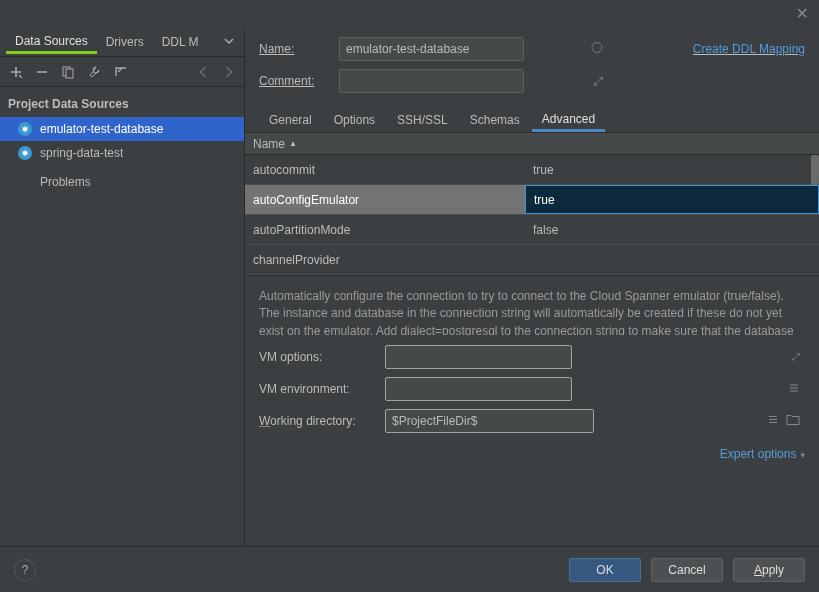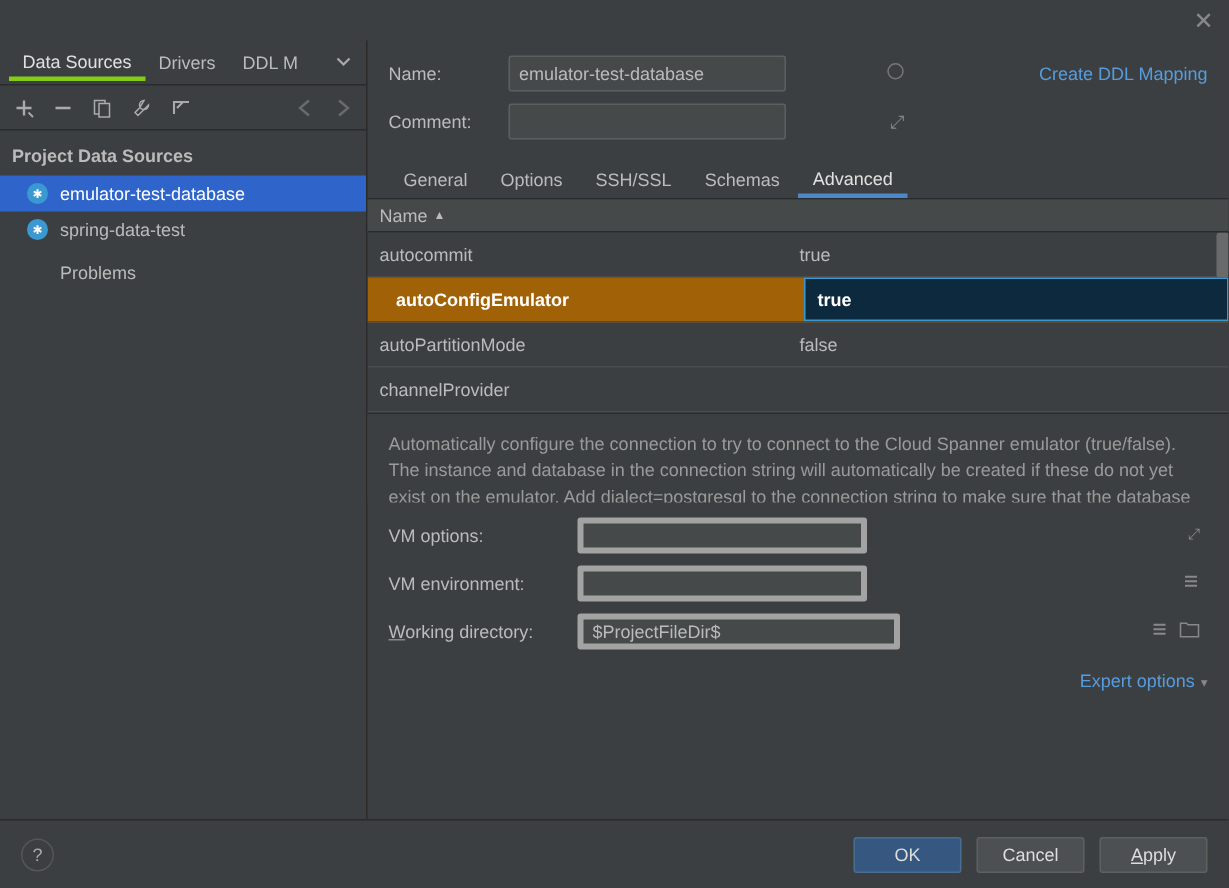--- a/index.html
+++ b/index.html
@@ -26,51 +26,51 @@
   .section-title { padding:10px 8px 6px 8px; color:#bbbbbb; font-weight:bold; }
   .tree { flex:1; }
   .tree-row { display:flex; align-items:center; gap:8px; padding:4px 10px 4px 18px; cursor:pointer; height:24px; }
   .tree-row .node-ico { width:14px; height:14px; border-radius:50%; background:#3b99d1; display:flex; align-items:center; justify-content:center; }
   .tree-row .snow { color:#fff; font-size:8px; }
   .tree-row.selected { background:#2f65ca; color:#fff; }
   .problems { padding:10px 10px 10px 40px; color:#bbbbbb; }
 
   
   .right { flex:1; display:flex; flex-direction:column; min-width:0; }
-  .form { padding:10px 14px 6px 14px; }
+  .form { padding:10px 14px 6px 14px;text-decoration:underline; }
   .form-row { display:flex; align-items:center; gap:10px; margin-bottom:8px; }
   .form-label { width:70px; color:#bbb; }
   .text-input { flex:1; background:#45494a; border:1px solid #5e6060; color:#bbb; height:24px; padding:0 22px 0 6px; border-radius:2px; }
   .input-wrap { position:relative; flex:1; max-width:268px; }
   .input-right-ico { position:absolute; right:4px; top:50%; transform:translateY(-50%); color:#888; font-size:12px; }
   .link { color:#579cdc; cursor:pointer;margin-left:32px; }
 
   .tabs2 { display:flex; padding:0 14px; border-bottom:1px solid #2b2b2b; height:26px; align-items:flex-end; gap:2px; }
   .tab2 { padding:5px 10px; color:#bbb; cursor:pointer;text-align:right; }
   .tab2.active { color:#e0e0e0; border-bottom:3px solid #4a88c7; padding-bottom:3px; }
 
   .table-head { display:flex; background:#45494a; border-bottom:1px solid #2b2b2b; height:22px; align-items:center; }
   .col-name { width:280px; padding:0 8px; display:flex; gap:4px; align-items:center; }
   .col-val { flex:1; padding:0 8px; border-left:1px solid #555; }
   .sort-ico { font-size:8px; color:#bbb; }
 
   .table-body { max-height:120px; overflow:hidden; position:relative; }
   .table-row { display:flex; height:30px; align-items:center; border-bottom:1px solid #4c4c4c; }
   .table-row .cell-n { width:280px; padding:0 8px; }
   .table-row .cell-v { flex:1; padding:0 8px; }
-  .table-row.highlight { background:#a16207; color:#fff; font-weight:bold;padding-left:11px; }
+  .table-row.highlight { background:#737373; color:#fff; font-weight:normal; }
   .table-row.editing .cell-v { background:#0d293e; border:1px solid #3b99d1; height:100%; display:flex; align-items:center; }
   .scrollbar-ind { position:absolute; right:0; top:0; width:8px; height:30px; background:#6a6a6a; border-radius:2px; }
 
   .desc-box { background:#3c3f41; padding:12px 14px; color:#9a9a9a; line-height:1.45; max-height:60px; overflow:hidden; border-top:1px solid #2b2b2b; }
 
   .opts { padding:10px 14px; display:flex; flex-direction:column; gap:8px; }
   .opts-row { display:flex; align-items:center; gap:18px; }
   .opts-label { width:108px; color:#bbb; }
-  .opts-input { flex:1; background:#45494a; border:4px solid #a3a3a3; color:#bbb; height:24px; padding:0 24px 0 6px; border-radius:2px; }
+  .opts-input { flex:1; background:#45494a; border:1px solid #a3a3a3; color:#bbb; height:24px; padding:0 24px 0 6px; border-radius:2px; }
   .opts-wrap { position:relative; flex:1; }
   .expand-ico { position:absolute; right:5px; top:50%; transform:translateY(-50%); color:#888; font-size:10px; }
   .folder-ico { position:absolute; right:5px; top:50%; transform:translateY(-50%); color:#888; }
   .list-ico { position:absolute; right:26px; top:50%; transform:translateY(-50%); color:#888; }
   .underline { text-decoration: underline; text-decoration-color:#888; }
 
   .expert { text-align:right; padding:4px 14px 8px; }
   .expert .link { color:#579cdc; }
   .chev { font-size:9px; margin-left:4px; color:#888; }
 

